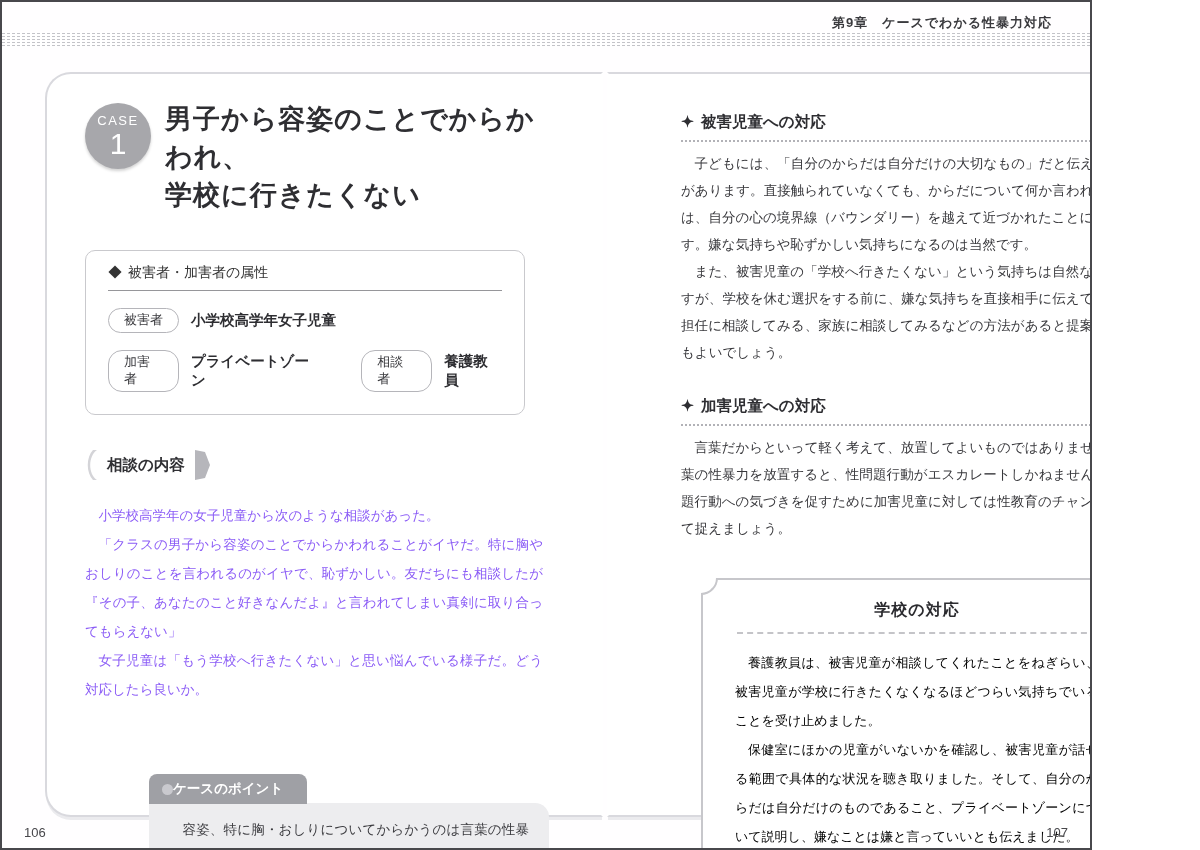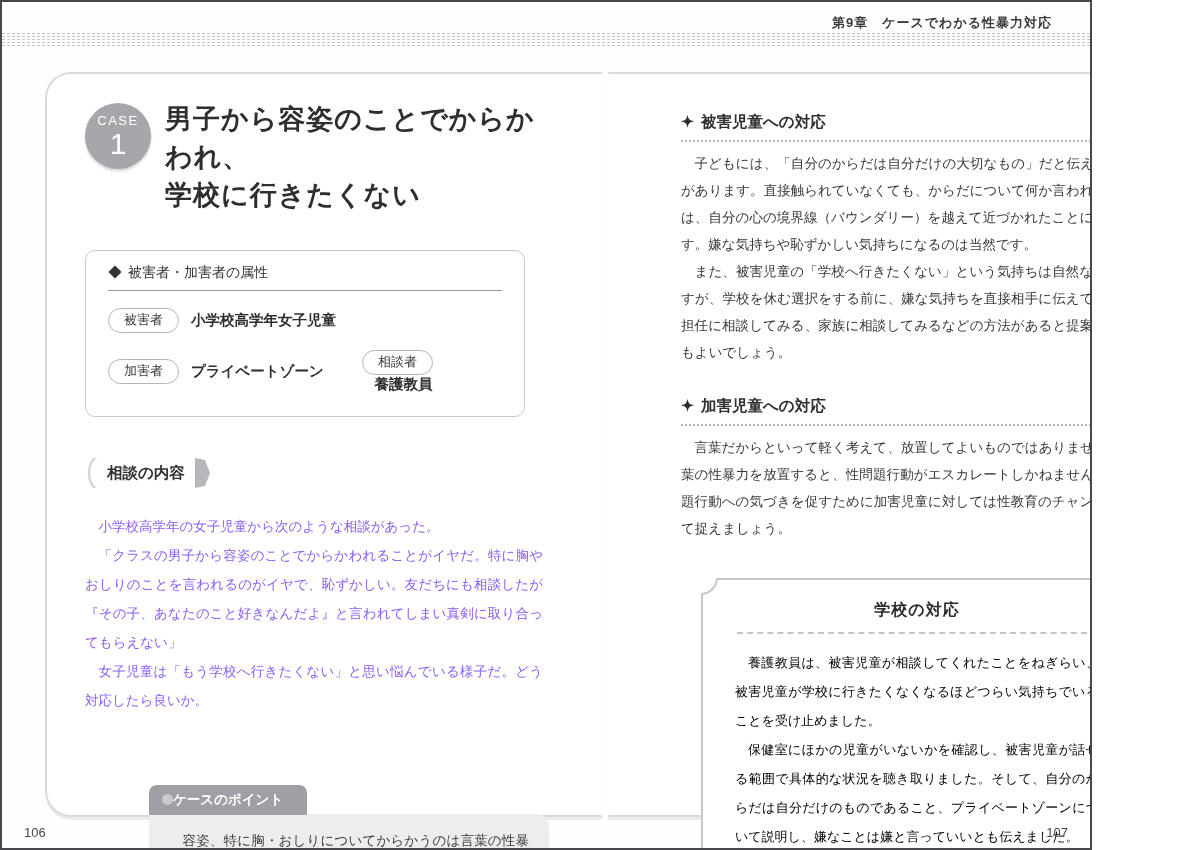--- a/index.html
+++ b/index.html
@@ -61,29 +61,29 @@
     margin-top: 36px; width: 440px;
     border: 1.5px solid #c9c9cd; border-radius: 10px;
     padding: 13px 22px 22px;
   }
   .attr-heading {
     font-size: 14px; color: #333; display: flex; align-items: center; gap: 6px;
     padding-bottom: 8px; border-bottom: 1px solid #96969a;
   }
   .attr-row { margin-top: 17px; display: flex; align-items: center; }
   .attr-pair { display: flex; align-items: center; }
-  .attr-pair + .attr-pair { margin-left: 38px; flex-direction: column; }
+  .attr-pair + .attr-pair { margin-left: 38px; }
   .attr-pill {
     border: 1.5px solid #b5b5ba; border-radius: 14px; background: #fff;
     font-size: 13px; color: #3a3a3e; padding: 3px 15px; line-height: 1.3;
   }
   .attr-value { margin-left: 12px; font-size: 14.5px; font-weight: 700; color: #2e2e32; }
 
   .consult-ribbon { margin-top: 34px; display: inline-flex; align-items: center; }
-  .consult-ribbon .label { font-size: 15.5px; font-weight: 700; color: #303034; margin: 12px 9px; }
+  .consult-ribbon .label { font-size: 15.5px; font-weight: 700; color: #303034; margin: 6px 9px; }
   .ribbon-end { display: block; }
 
   .consult-body { margin-top: 16px; width: 458px; }
   .consult-body p {
     font-family: "Liberation Serif", "DejaVu Serif", serif;
     font-size: 13.5px; color: #8b5cf6; line-height: 29px;
     text-indent: 1em; text-align: justify;
   }
 
   .point-block { margin-top: 70px; margin-left: 64px; width: 400px; }

